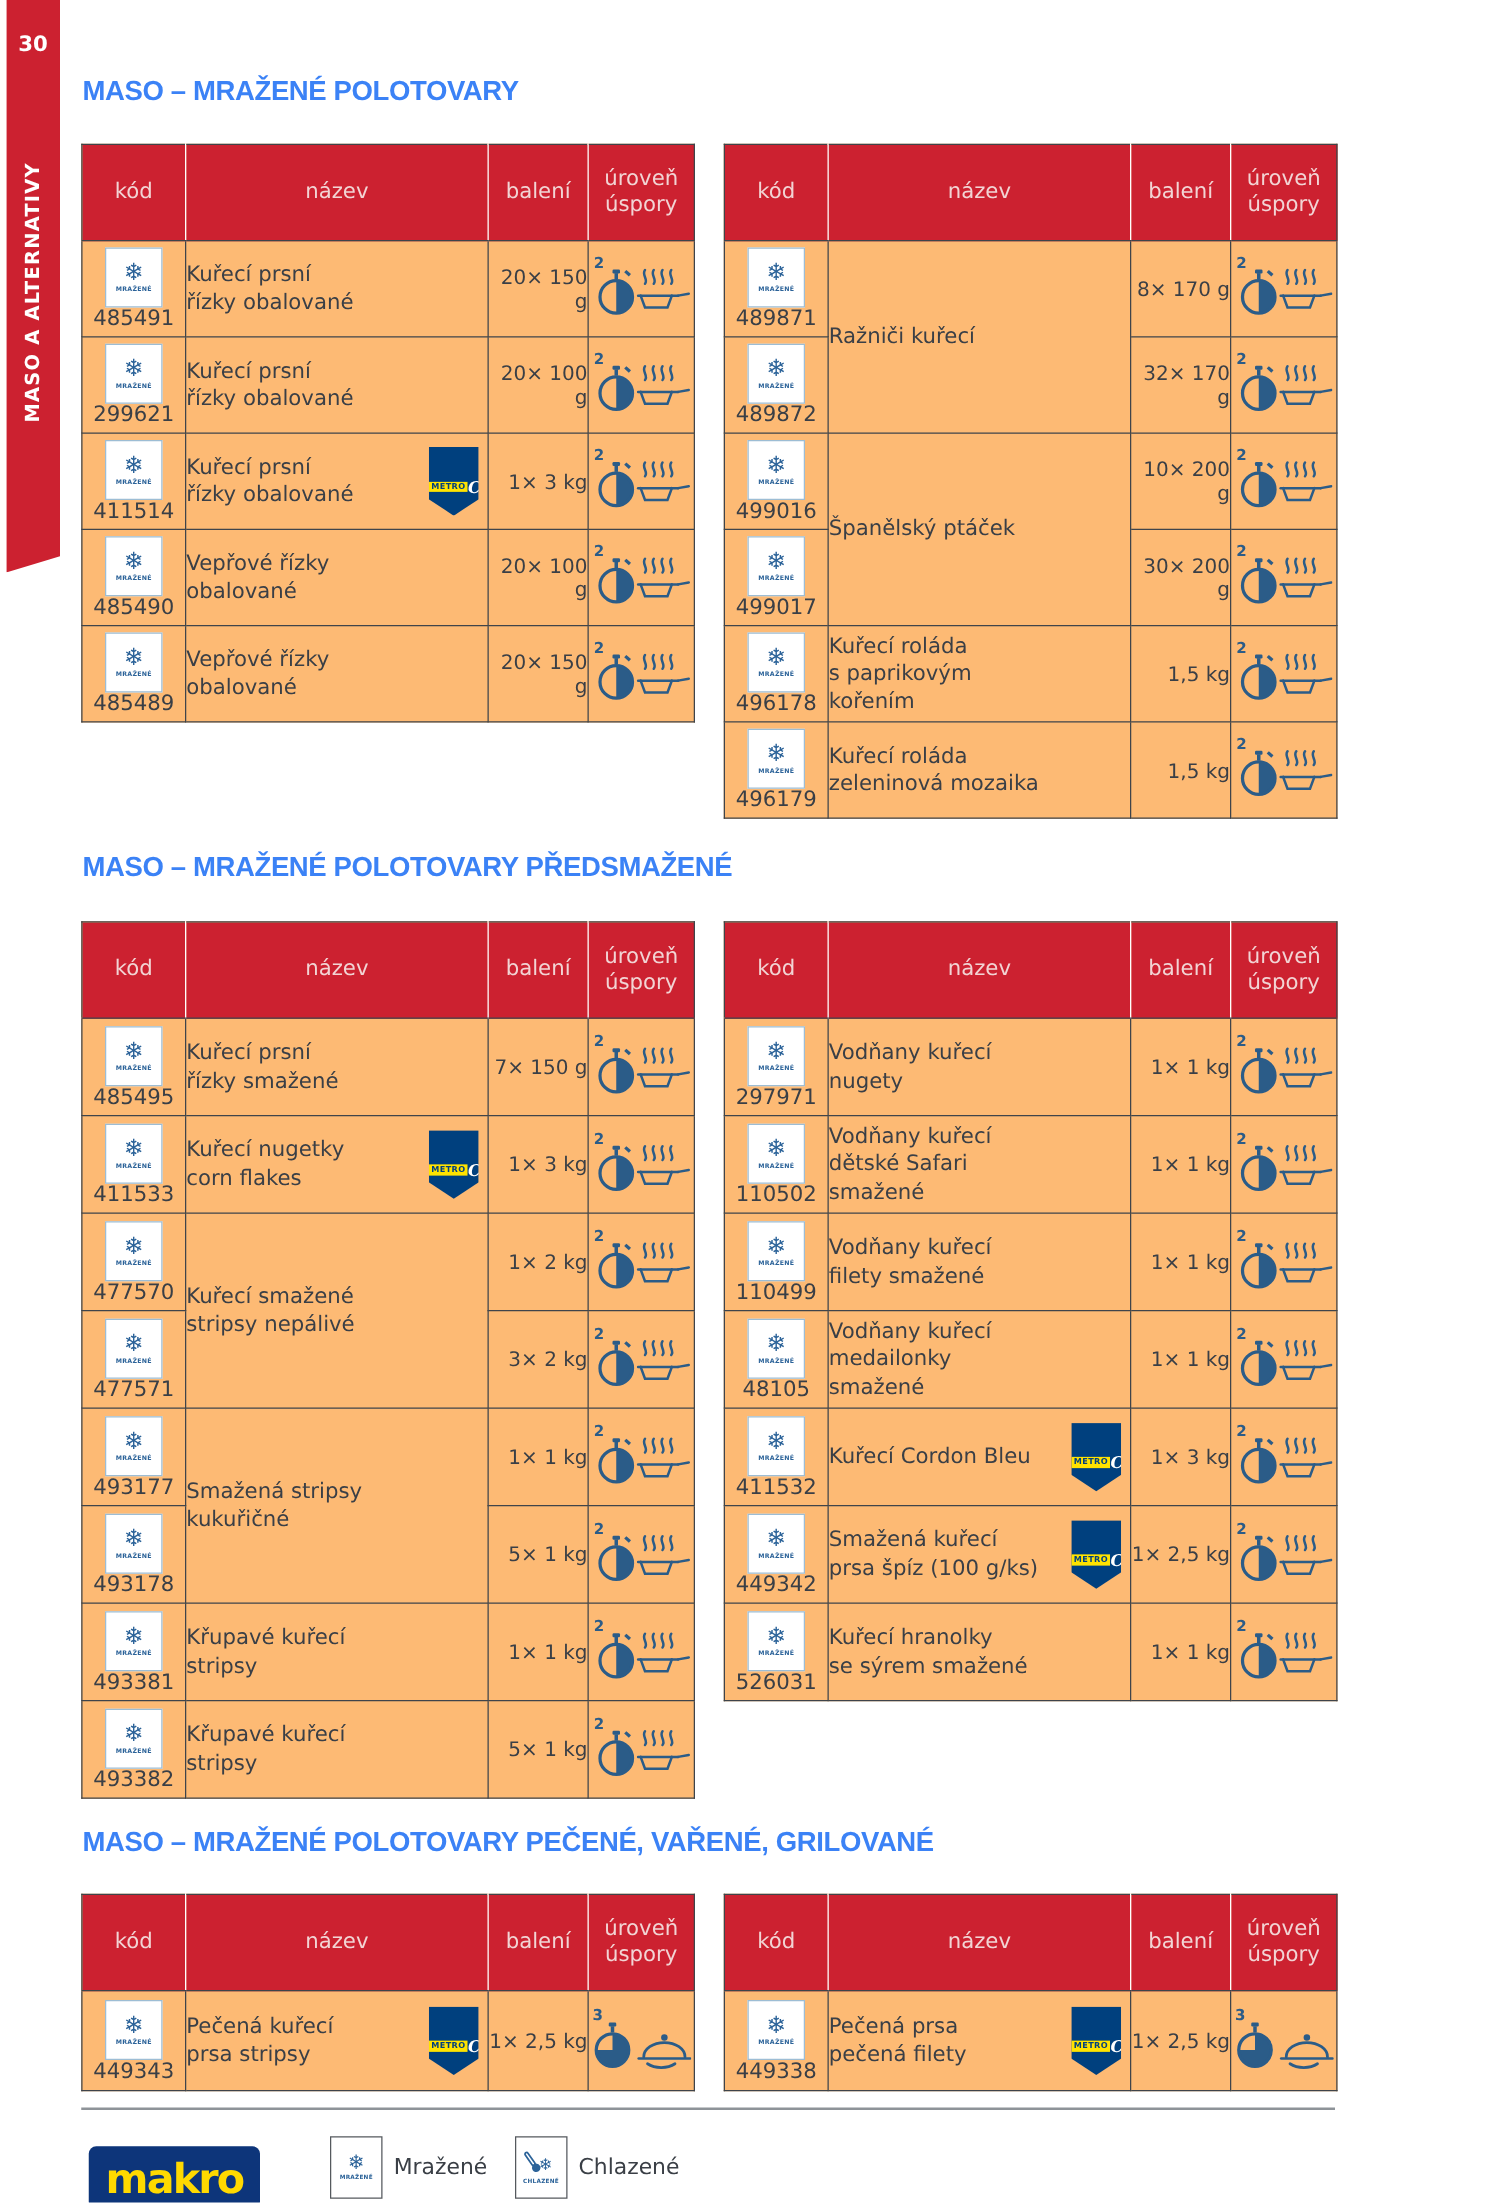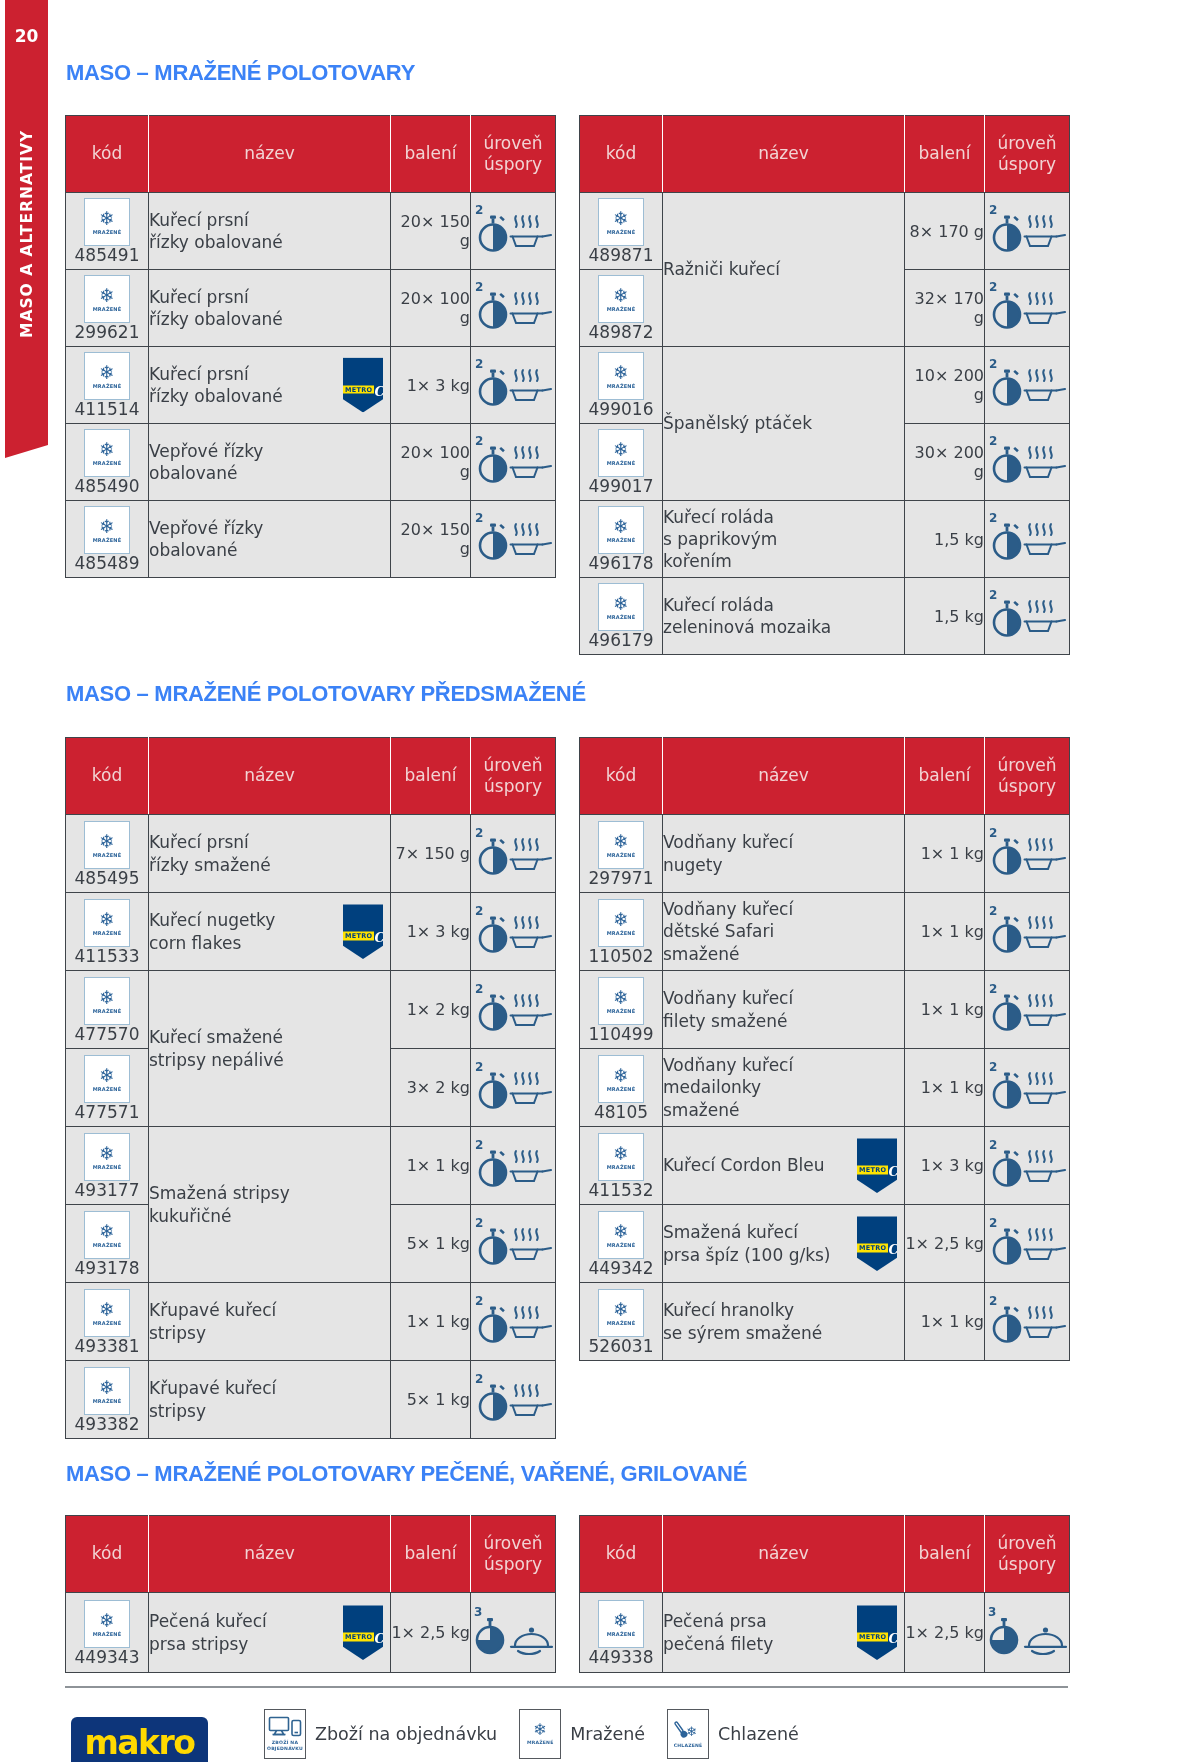--- a/index.html
+++ b/index.html
@@ -14,21 +14,21 @@
               display:flex;align-items:center;justify-content:center;
               writing-mode:vertical-rl;transform:rotate(180deg);
               color:#fff;font-weight:bold;font-size:15.5px;letter-spacing:1px;white-space:nowrap;}
   
   .stitle{position:absolute;left:66px;margin:0;font-family:"Liberation Sans",sans-serif;
           font-weight:700;font-size:22px;color:#3b82f6;letter-spacing:-0.3px;}
   .t1{top:60px;} .t2{top:681px;} .t3{top:1461px;}
   
   .tables{position:absolute;left:65px;display:flex;gap:23px;align-items:flex-start;}
   .tt1{top:115px;} .tt2{top:737px;} .tt3{top:1515px;}
-  table.ptable{border-collapse:collapse;table-layout:fixed;width:490px;border:1px solid #3f444a;background:#e5e5e5;}
+  table.ptable{border-collapse:collapse;table-layout:fixed;width:490px;border:1px solid #3f444a;background:#fdba74;}
   .ptable th{background:#cc2130;color:#f2d4d4;font-weight:400;font-size:17px;height:76px;
              border-bottom:1px solid #3f444a;border-right:1px solid #fff;padding:0;white-space:pre-line;line-height:1.25;}
   .ptable th:last-child{border-right:none;}
   .ptable td{border:1px solid #3f444a;vertical-align:middle;padding:0;}
   #sec0 tbody tr{height:77px;} #sec1 tbody tr{height:78px;} #sec2 tbody tr{height:80px;}
   .td-code{text-align:center;}
   .fbox{width:44px;height:46px;border:1.5px solid #9dbdd4;background:#fff;
         display:inline-flex;flex-direction:column;align-items:center;justify-content:center;gap:1px;}
   .flake{font-size:19px;line-height:1;color:#2c6399;}
   .fzl{font-size:5px;font-weight:bold;color:#2c6399;letter-spacing:0.2px;}
@@ -57,21 +57,21 @@
         display:flex;flex-direction:column;align-items:center;justify-content:center;gap:2px;}
   .lbox .bl{font-size:4.6px;font-weight:bold;color:#2c6399;text-align:center;white-space:pre-line;line-height:1.35;letter-spacing:0.2px;}
   .lbox .flake{font-size:16px;}
   .ltext{font-size:17.5px;color:#3a3f46;margin-left:9px;}
 </style>
 </head>
 <body>
 
 <div class="page">
   <div class="sidebar">
-    <div class="pagenum">20</div>
+    <div class="pagenum">30</div>
     <div class="side-label">MASO A ALTERNATIVY</div>
   </div>
 
   <h2 class="stitle t1">MASO – MRAŽENÉ POLOTOVARY</h2>
   <div class="tables tt1" id="sec0">
       <table class="ptable">
         <colgroup>
           <col style="width: 83px;">
           <col style="width: 242px;">
           <col style="width: 80px;">
@@ -976,34 +976,20 @@
  <circle cx="58.5" cy="26" r="2.6" fill="#2b5c88"></circle>
                 </svg></span></td>
           </tr>
         </tbody>
       </table>
     </div>
 
   <div class="divider"></div>
   <div class="makro">makro</div>
   <div class="legend" id="legend">
-      <div class="legend-item">
-        <span class="lbox">
-          <span style="line-height: 0;"><svg width="34" height="22" viewBox="0 0 34 22" fill="none" stroke="#2f6391" stroke-width="1.6">
-   <rect x="1.5" y="1.5" width="19" height="13" rx="1"></rect>
-   <path d="M8.5 14.5 l-2.2 4 h9.4 l-2.2 -4"></path>
-              <path d="M4.5 18.5 h13"></path>
-   <rect x="24" y="4.5" width="8.5" height="15" rx="1.5"></rect>
-              <path d="M26.5 16.5 h3.5"></path>
-            </svg></span>
-          <span class="bl">ZBOŽÍ NA
-OBJEDNÁVKU</span>
-        </span>
-        <span class="ltext">Zboží na objednávku</span>
-      </div>
       <div class="legend-item">
         <span class="lbox">
           <span class="flake">❄</span>
           <span class="bl">MRAŽENÉ</span>
         </span>
         <span class="ltext">Mražené</span>
       </div>
       <div class="legend-item">
         <span class="lbox">
           <span style="line-height: 0;"><svg width="30" height="22" viewBox="0 0 30 22">

